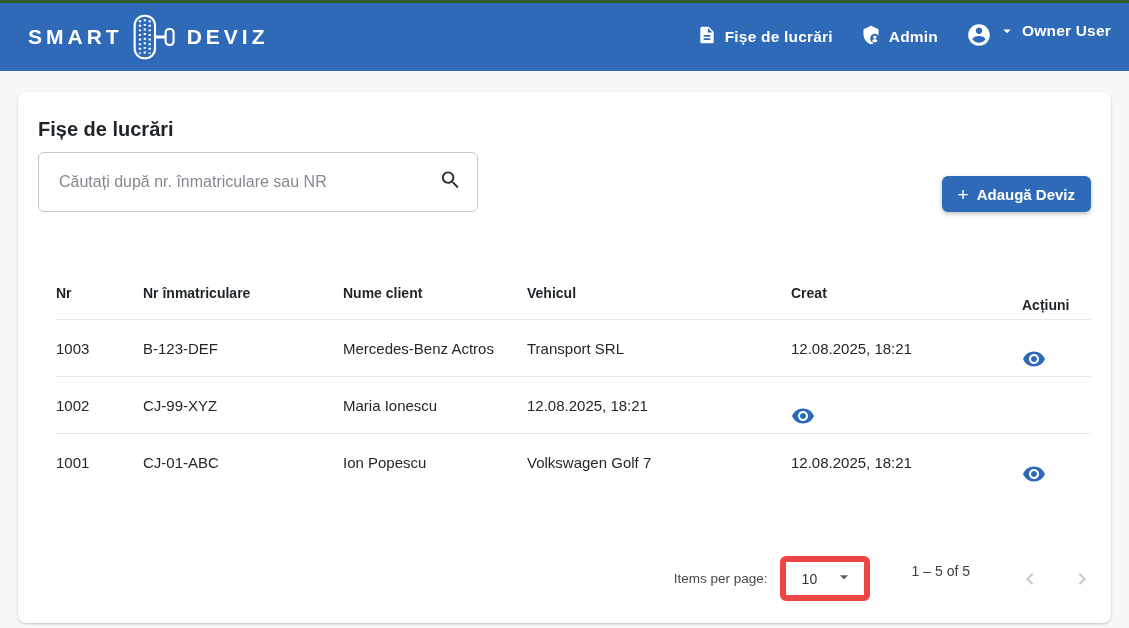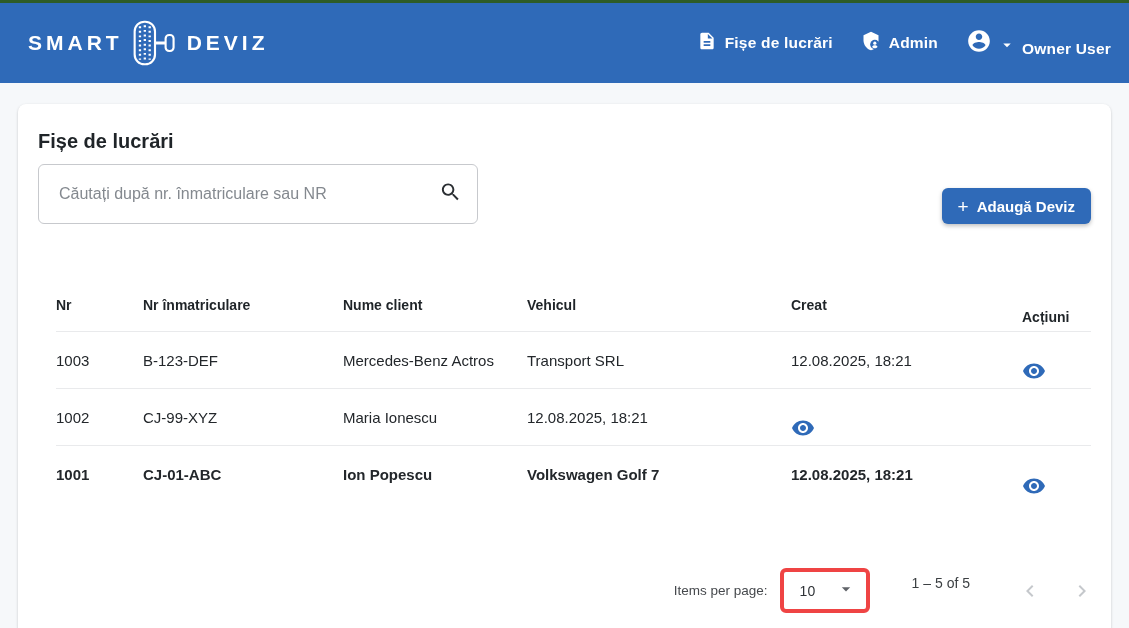--- a/index.html
+++ b/index.html
@@ -5,36 +5,36 @@
   * { margin: 0; padding: 0; box-sizing: border-box; }
   html, body { width: 1129px; height: 628px; overflow: hidden; }
   body {
     font-family: "Liberation Sans", sans-serif;
     background: #f6f8fa;
     color: #202124;
   }
   
   .top-strip { height: 3px; background: #2e5c26; }
   .appbar {
-    height: 80px; background: #2f6ab8; color: #fff;
+    height: 68px; background: #2f6ab8; color: #fff;
     display: flex; align-items: center; justify-content: space-between;
     padding: 0 18px 0 28px;
   }
   .logo { display: flex; align-items: center; gap: 9px; }
   .logo-text {
     font-size: 21px; font-weight: 700; letter-spacing: 4px; color: #fff;
   }
   .tire-svg { display: block; }
   .nav { display: flex; align-items: center; gap: 28px; }
   .nav-item {
     display: flex; align-items: center; gap: 8px; cursor: pointer;
     font-size: 15.5px; font-weight: 700; color: #fff; text-decoration: none;
     letter-spacing: .2px;
   }
-  .user-menu { display: flex; align-items: flex-end; gap: 6px; }
+  .user-menu { display: flex; align-items: flex-start; gap: 6px; }
   .user-name { font-size: 15.5px; font-weight: 700; letter-spacing: .2px; }
 
   
   .page { padding: 21px 18px 5px; }
   .card {
     background: #fff; border-radius: 8px; height: 531px;
     box-shadow: 0 1px 3px rgba(0,0,0,.14), 0 1px 2px rgba(0,0,0,.08);
     padding: 26px 20px 16px;
     position: relative;
   }
@@ -64,35 +64,35 @@
   
   .table { margin-top: 54px; padding-left: 18px; }
   .trow {
     display: grid;
     grid-template-columns: 87px 200px 184px 264px 231px 1fr;
     align-items: center; height: 57px;
     border-bottom: 1px solid #e9eaec;
     font-size: 15px; color: #23272b;
   }
   .trow.head { height: 54px; font-size: 14px; font-weight: 700; color: #1f2428; }
-  .trow.last { border-bottom: none; font-weight: bold; }
+  .trow.last { border-bottom: none; }
   .cell-actions { text-align: left; padding-right: 2px; margin-top: 25px; }
   .eye-btn {
     background: none; border: none; cursor: pointer; padding: 0; line-height: 0;
   }
 
   
   .paginator {
     position: absolute; right: 9px; bottom: 22px;
     display: flex; align-items: center;
     font-size: 13.5px; color: #46494d;
   }
   .ipp-label { margin-right: 12px; }
   .page-size-select {
-    width: 90px; height: 45px; border: 4px solid #ef4444; border-radius: 6px;
+    width: 90px; height: 45px; border: 6px solid #ef4444; border-radius: 6px;
     display: flex; align-items: center; justify-content: space-between;
     padding: 0 10px 0 16px; cursor: pointer; font-size: 14px; color: #2f3337;
     background: #fff;
   }
   .range-label { margin: 0 40px 16px 42px; font-size: 14px; color: #3c4043; }
   .chev-btn {
     background: none; border: none; padding: 0; line-height: 0;
     width: 40px; height: 40px; display: flex; align-items: center; justify-content: center;
     cursor: default;
   }

